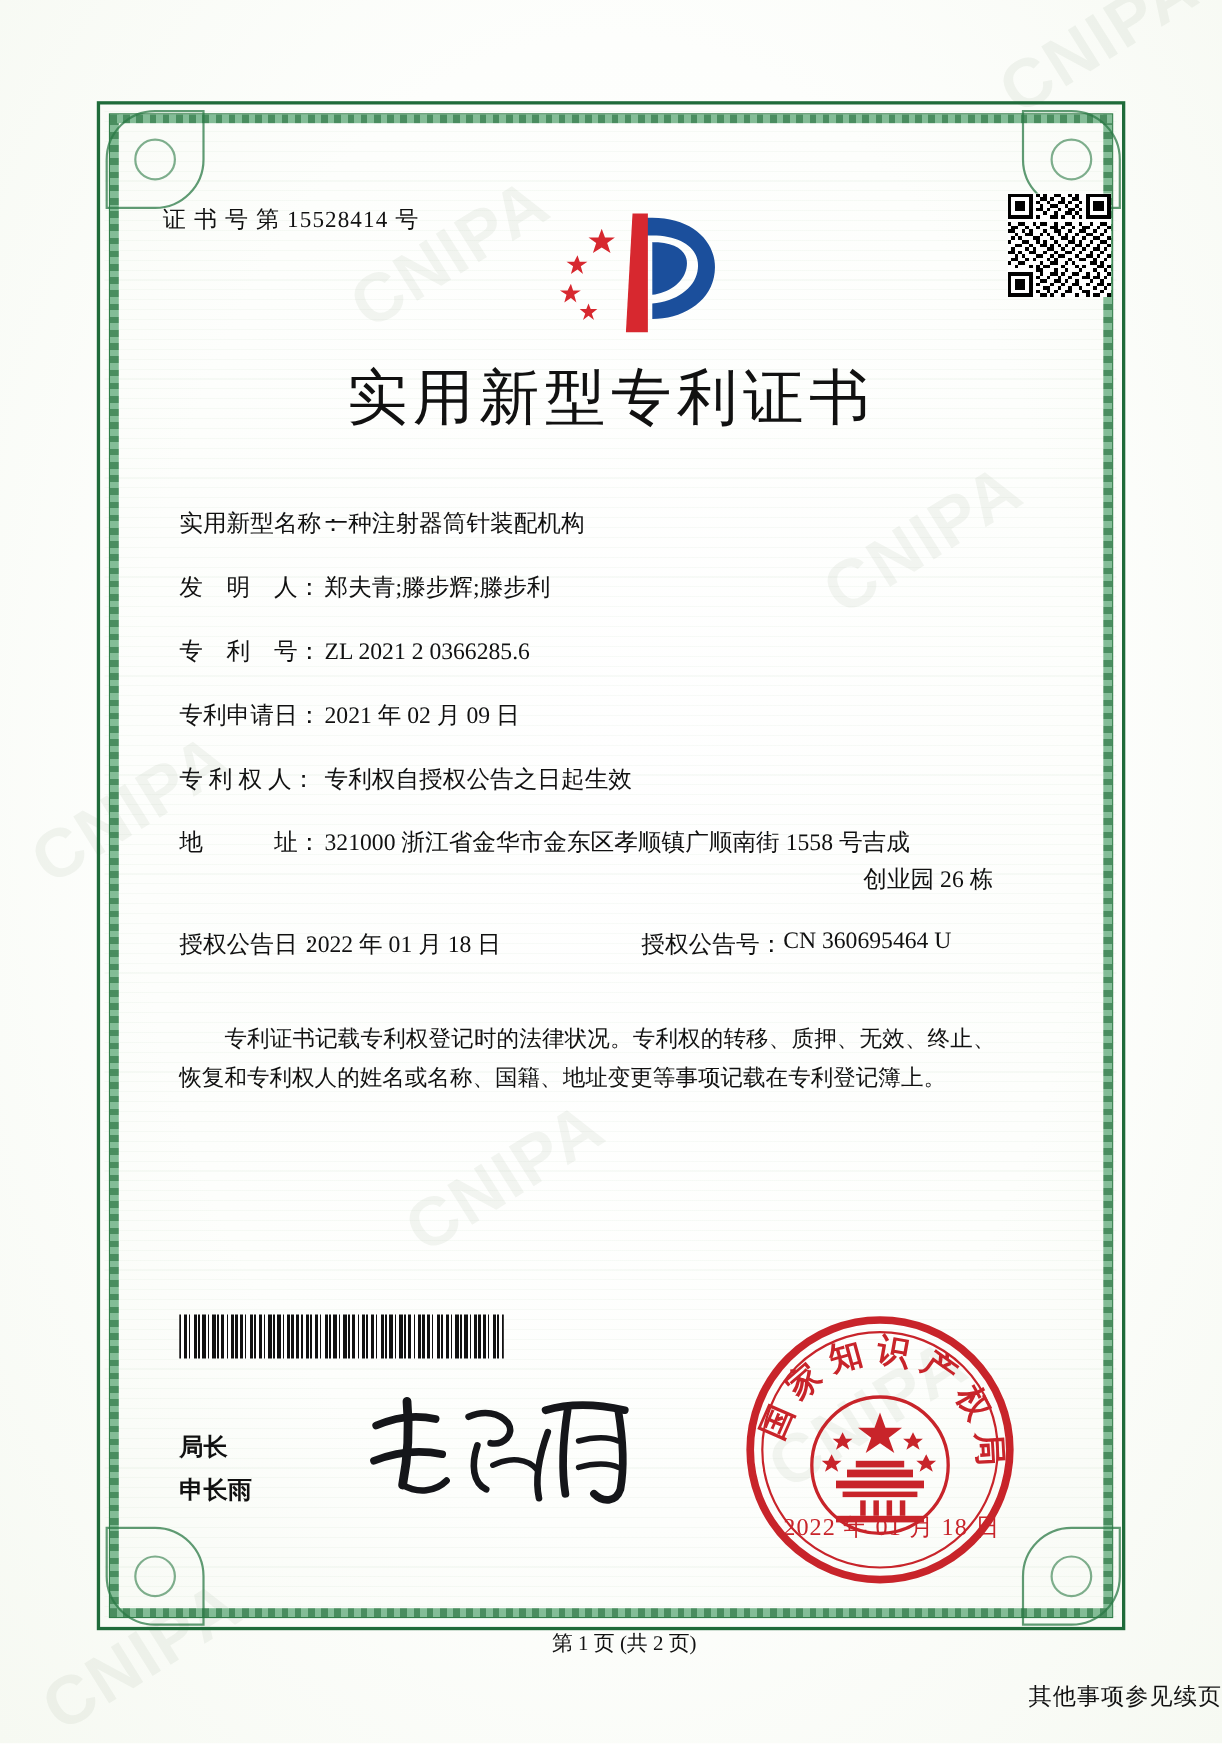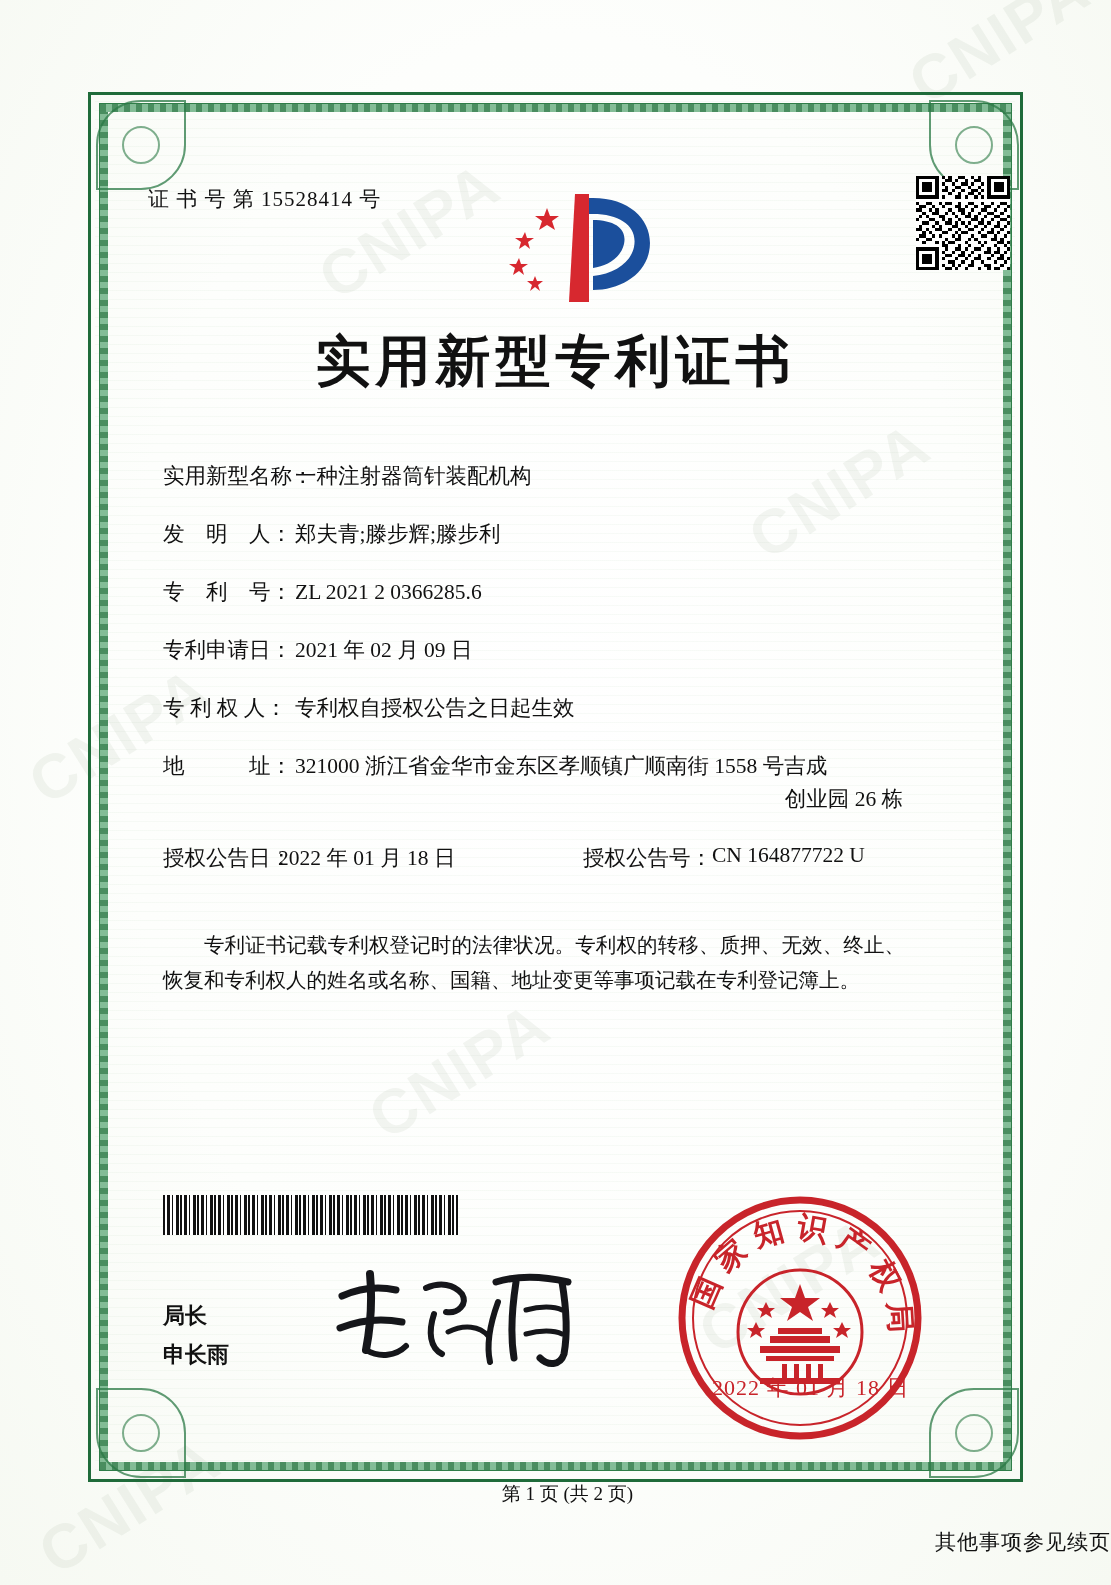--- a/index.html
+++ b/index.html
@@ -101,21 +101,21 @@
   .qr svg{display:block;}
 
   
   .logo{
     position:absolute;left:489px;top:190px;width:180px;height:115px;
   }
 
   .title{
     position:absolute;left:0;right:0;top:325px;
     text-align:center;
-    font-size:55px;font-weight:700;letter-spacing:5px;
+    font-size:55px;font-weight:400;letter-spacing:5px;
     color:#111;
     font-family:"Liberation Serif","DejaVu Serif",serif;
   }
 
   
   .fields{position:absolute;left:163px;top:462px;width:740px;}
   .row{
     display:flex;align-items:flex-start;
     font-size:21.5px;line-height:1.35;
     margin-bottom:29px;
@@ -488,21 +488,21 @@
       </div>
     </div>
 
     <div class="row-pub">
       <div class="pub-left">
         <div class="lbl">授权公告日：</div>
         <div class="val">2022 年 01 月 18 日</div>
       </div>
       <div class="pub-right">
         <div class="lbl">授权公告号：</div>
-        <div class="val">CN 164877722 U</div>
+        <div class="val">CN 360695464 U</div>
       </div>
     </div>
 
   </div>
 
   <div class="paras">
     <p>专利证书记载专利权登记时的法律状况。专利权的转移、质押、无效、终止、恢复和专利权人的姓名或名称、国籍、地址变更等事项记载在专利登记簿上。</p>
   </div>
 
   <div class="barcode"></div>

